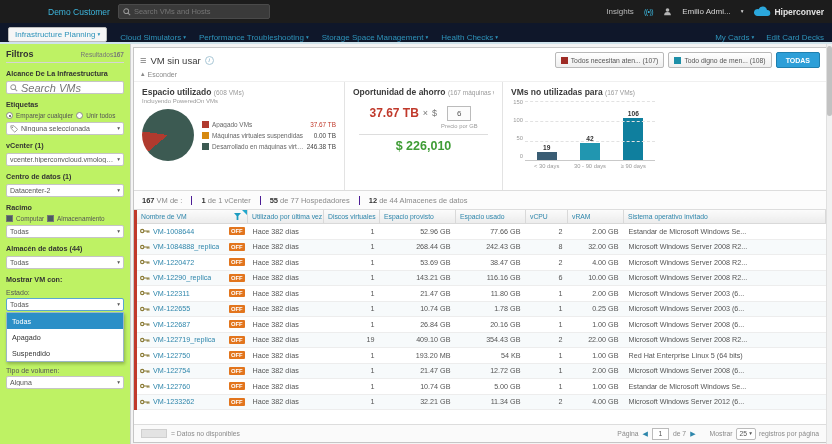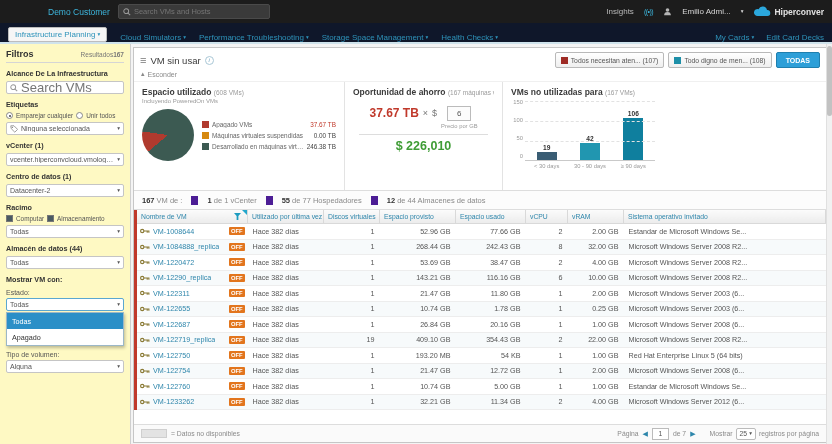--- a/index.html
+++ b/index.html
@@ -21,32 +21,32 @@
   .caret{font-size:5.5px;line-height:1;}
 
   
   .navbar{height:21px;background:#0f172a;border-bottom:2px solid #cfe3ec;display:flex;align-items:flex-end;gap:13px;padding:0 8px;font-size:8px;color:#2e93ba;}
   .nav-item{display:flex;align-items:center;gap:2px;cursor:pointer;white-space:nowrap;}
   .nav-item.boxed{border:1px solid #bdbdbd;border-radius:2px;background:#f6f6f6;padding:2px 6px;}
   .nav-right{margin-left:auto;display:flex;gap:12px;align-items:center;}
 
   
   .content{display:flex;height:400px;position:relative;}
-  .sidebar{width:131px;background:#fef9c3;border-right:1px solid #cfcfcf;padding:5px 6px;font-size:7px;color:#555;overflow:hidden;flex-shrink:0;}
+  .sidebar{width:131px;background:#bef264;border-right:1px solid #cfcfcf;padding:5px 6px;font-size:7px;color:#555;overflow:hidden;flex-shrink:0;}
   .main{flex:1;background:#f4f4f4;padding:3px 5px 0 2px;min-width:0;}
   .card{background:#fff;border:1px solid #c6c6c6;height:396px;display:flex;flex-direction:column;}
 
   
   .sb-head{display:flex;justify-content:space-between;align-items:baseline;border-bottom:1px solid #d5d5d5;padding-bottom:3px;}
   .sb-title{font-weight:bold;font-size:9px;color:#333;}
   .sb-results{font-size:6.5px;color:#777;}
   .sb-sec-title{font-weight:bold;font-size:7.2px;color:#333;margin:6px 0 3px;}
   .sb-label{font-size:7px;color:#555;margin:5px 0 2px;}
   .sb-search{background:#fff;border:1px solid #c5c5c5;border-radius:2px;height:13px;display:flex;align-items:center;gap:3px;padding:0 3px;}
-  .sb-search input{border:0;outline:0;font-size:13px;color:#555;background:transparent;flex:1;min-width:0;}
+  .sb-search input{border:0;outline:0;font-size:11px;color:#555;background:transparent;flex:1;min-width:0;font-style:italic;}
   .radio-row{display:flex;align-items:center;gap:3px;font-size:6.4px;margin:2px 0 3px;white-space:nowrap;}
   .radio{width:7px;height:7px;border:1px solid #888;border-radius:50%;background:#fff;position:relative;flex-shrink:0;cursor:pointer;}
   .radio.checked::after{content:'';position:absolute;inset:1.5px;border-radius:50%;background:#444;}
   .checkbox{width:7px;height:7px;border:1px solid #777;background:#fff;flex-shrink:0;cursor:pointer;}
   .checkbox.checked{background:#4a5a62;}
   .select{background:#fff;border:1px solid #c5c5c5;border-radius:2px;height:13px;display:flex;align-items:center;gap:3px;padding:0 3px;color:#555;font-size:7px;margin-top:1px;cursor:pointer;}
   .select .txt{flex:1;overflow:hidden;text-overflow:ellipsis;white-space:nowrap;}
   .select.open{border-color:#5aa7d0;}
   .dropdown-list{background:#fff;border:1px solid #9bb7c7;box-shadow:1px 2px 3px rgba(0,0,0,.25);margin-top:1px;}
   .dropdown-item{padding:3.5px 5px;font-size:7.2px;color:#333;cursor:pointer;}
@@ -91,21 +91,21 @@
   .plot{position:relative;width:130px;height:60px;border-bottom:1px solid #c9c9c9;display:flex;align-items:flex-end;justify-content:space-around;}
   .gridline{position:absolute;left:0;right:0;border-top:1px dashed #e2e2e2;}
   .bar-col{display:flex;flex-direction:column;align-items:center;justify-content:flex-end;height:100%;width:36px;}
   .bar-val{font-size:6.6px;font-weight:bold;color:#333;margin-bottom:1px;}
   .bar{width:20px;}
   .x-labels{display:flex;justify-content:space-around;width:130px;margin-left:14px;font-size:5.8px;color:#999;margin-top:2px;}
   .x-labels span{width:42px;text-align:center;white-space:nowrap;}
 
   
   .summary{display:flex;align-items:center;height:19px;border-bottom:1px solid #ddd;background:#fcfcfc;padding:0 8px;font-size:7.5px;color:#8a8a8a;}
-  .seg{padding:0 9px;border-right:7px solid #4c1d95;white-space:nowrap;}
+  .seg{padding:0 9px;border-right:1px solid #4c1d95;white-space:nowrap;}
   .seg:first-child{padding-left:0;}
   .seg:last-child{border-right:0;}
   .seg b{color:#333;}
 
   
   .table-wrap{flex:1;overflow:hidden;}
   table{width:100%;border-collapse:collapse;table-layout:fixed;}
   thead th{background:linear-gradient(#fbfbfb,#ececec);border:1px solid #d9d9d9;border-top:0;color:#2e86ab;font-weight:normal;font-size:6.8px;text-align:left;padding:3px 4px;position:relative;white-space:nowrap;overflow:hidden;cursor:pointer;}
   th.c0{width:112px;border-left:3px solid #c0392b;padding-right:14px;}
   th.c1{width:76px;} th.c2{width:56px;} th.c3{width:76px;} th.c4{width:70px;} th.c5{width:42px;} th.c6{width:56px;}
@@ -257,20 +257,21 @@
 
     <div class="sb-sec-title">Mostrar VM con:</div>
     <div class="sb-label">Estado:</div>
     <div class="select open">
       <span class="txt">Todas</span>
       <span class="caret">▾</span>
     </div>
     <div class="dropdown-list">
       <div class="dropdown-item active">Todas</div>
       <div class="dropdown-item">Apagado</div>
+      <div class="dropdown-item">Suspendido</div>
     </div>
     <div class="sb-label">Tipo de volumen:</div>
     <div class="select">
       <span class="txt">Alguna</span>
       <span class="caret">▾</span>
     </div>
   </aside>
 
   <div class="main">
     <div class="card">

